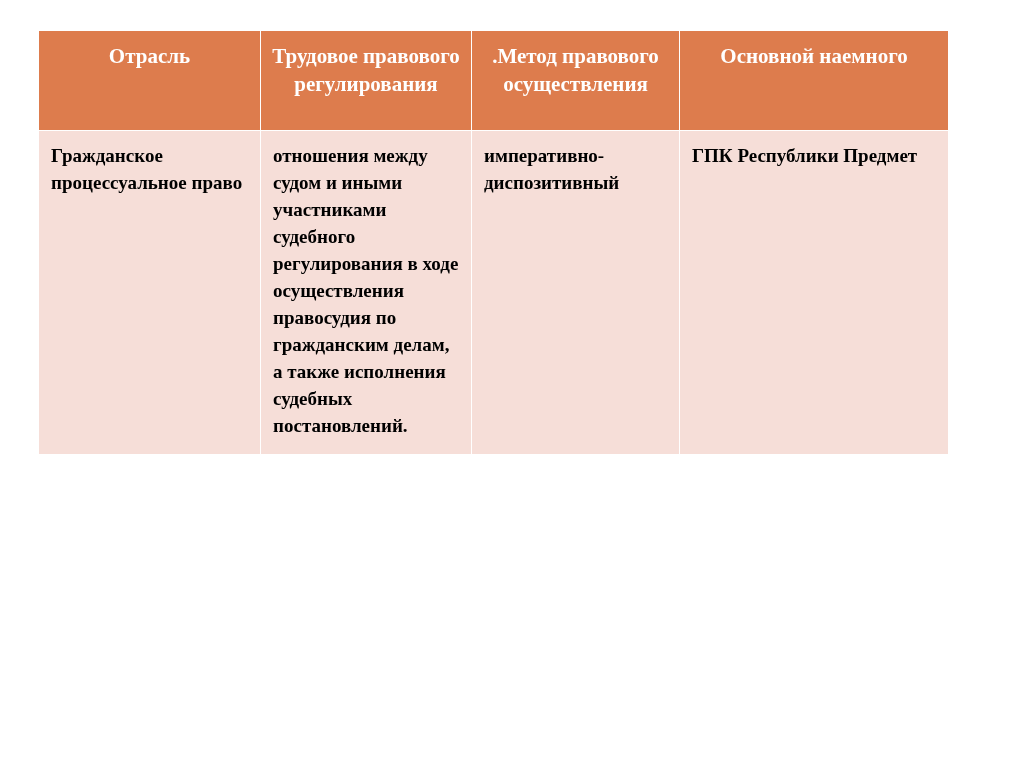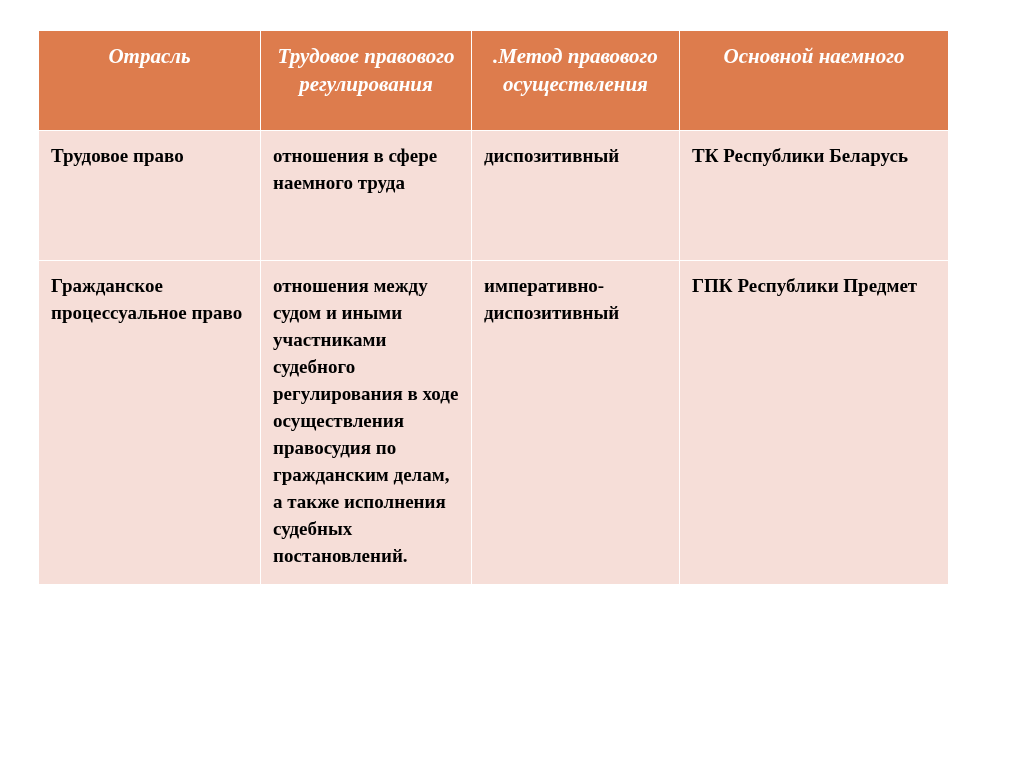--- a/index.html
+++ b/index.html
@@ -45,21 +45,20 @@
     color: #ffffff;
     font-weight: bold;
     font-size: 21px;
     line-height: 1.32;
     text-align: center;
     vertical-align: top;
     padding: 12px 8px 18px 8px;
     border: 1px solid #ffffff;
     height: 100px;
     box-sizing: border-box;
-    font-style: italic;
   }
 
   table.legal-table td {
     background: #f6ded8;
     color: #000000;
     font-weight: bold;
     font-size: 19px;
     line-height: 1.42;
     text-align: left;
     vertical-align: top;
@@ -98,34 +97,20 @@
           </th>
           <th>
             <span class="cell-text">.Метод правового осуществления</span>
           </th>
           <th>
             <span class="cell-text">Основной наемного</span>
           </th>
         </tr>
       </thead>
       <tbody>
-        <tr class="row-1">
-          <td>
-            <span class="cell-text">Трудовое право</span>
-          </td>
-          <td>
-            <span class="cell-text">отношения в сфере наемного труда</span>
-          </td>
-          <td>
-            <span class="cell-text">диспозитивный</span>
-          </td>
-          <td>
-            <span class="cell-text">ТК Республики Беларусь</span>
-          </td>
-        </tr>
         <tr class="row-2">
           <td>
             <span class="cell-text">Гражданское процессуальное право</span>
           </td>
           <td>
             <span class="cell-text"> отношения между судом и иными участниками судебного регулирования в ходе осуществления правосудия по гражданским делам, а также исполнения судебных постановлений.</span>
           </td>
           <td>
             <span class="cell-text">императивно-диспозитивный</span>
           </td>

